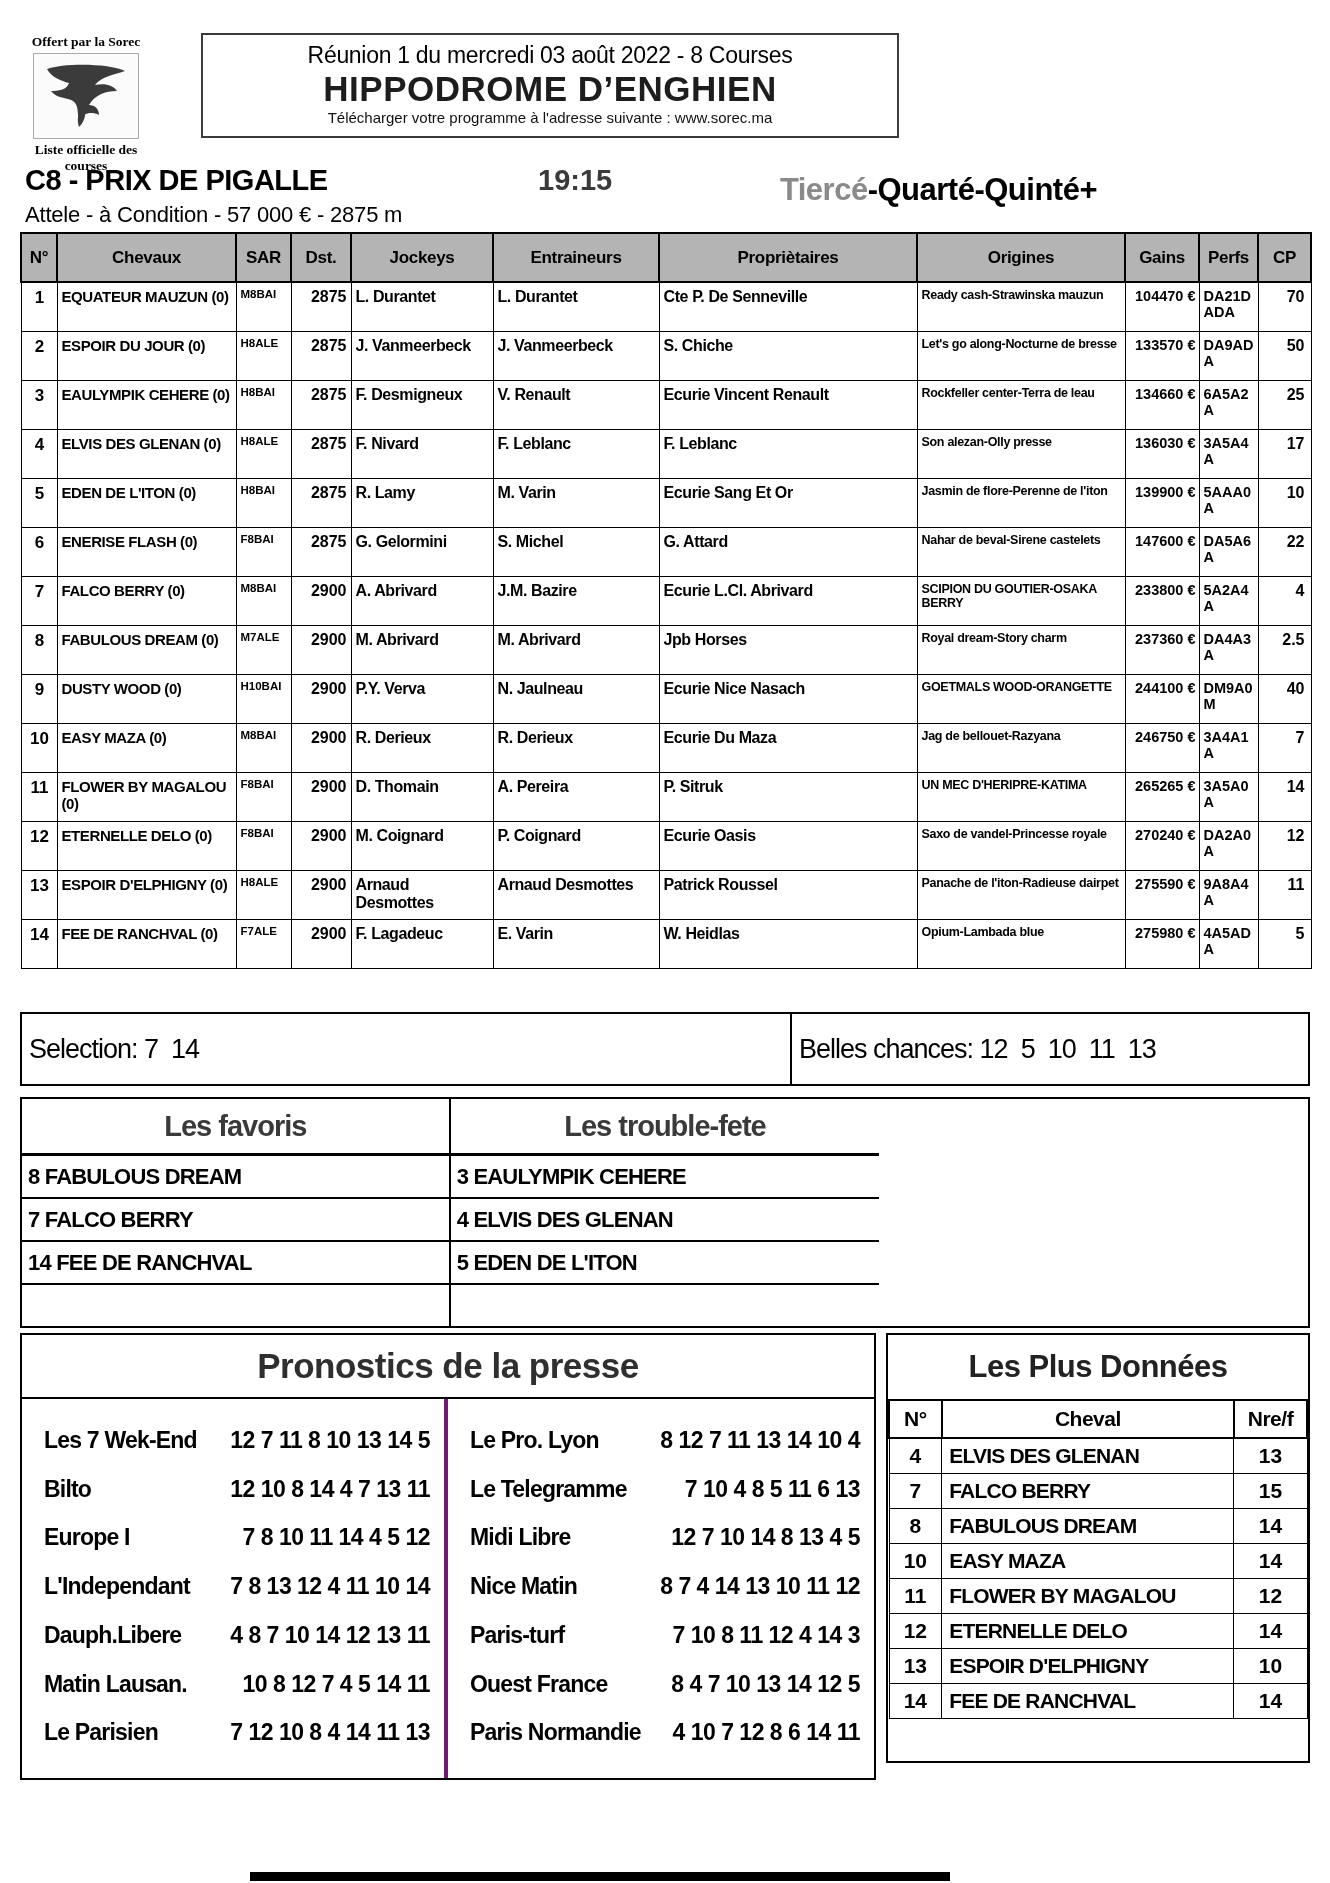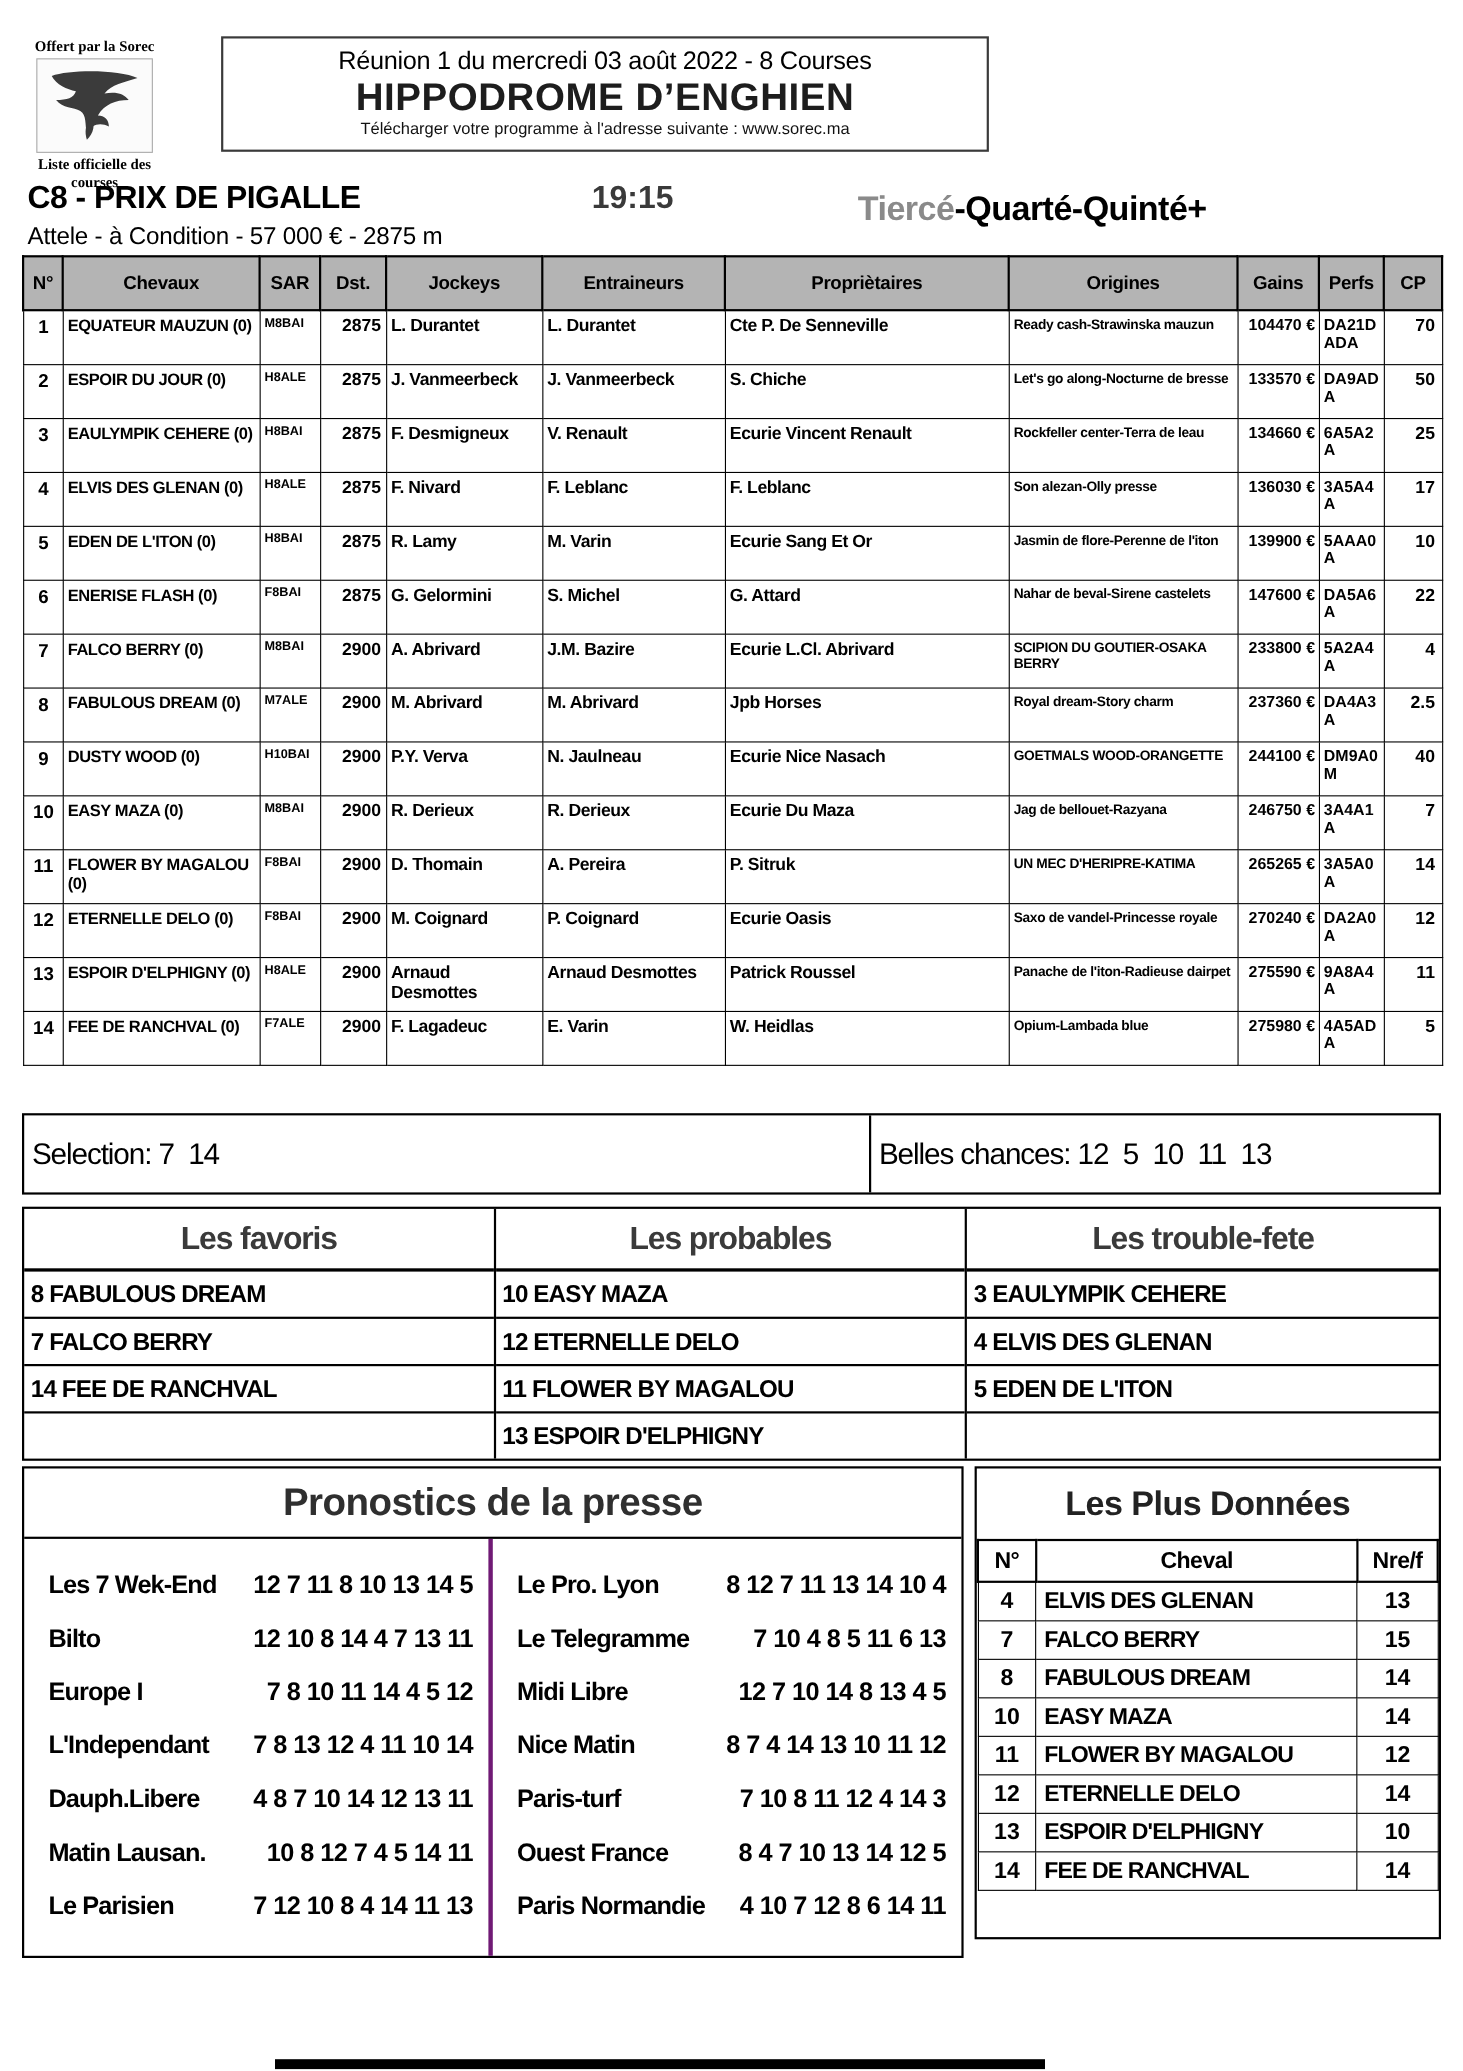--- a/index.html
+++ b/index.html
@@ -353,32 +353,20 @@
       <div class="pick-item">8 FABULOUS DREAM</div>
 
       <div class="pick-item">7 FALCO BERRY</div>
 
       <div class="pick-item">14 FEE DE RANCHVAL</div>
 
       <div class="pick-item"></div>
 
   </div>
   <div class="pick-col">
-    <div class="pick-head">Les probables</div>
-
-      <div class="pick-item">10 EASY MAZA</div>
-
-      <div class="pick-item">12 ETERNELLE DELO</div>
-
-      <div class="pick-item">11 FLOWER BY MAGALOU</div>
-
-      <div class="pick-item">13 ESPOIR D'ELPHIGNY</div>
-
-  </div>
-  <div class="pick-col">
     <div class="pick-head">Les trouble-fete</div>
 
       <div class="pick-item">3 EAULYMPIK CEHERE</div>
 
       <div class="pick-item">4 ELVIS DES GLENAN</div>
 
       <div class="pick-item">5 EDEN DE L'ITON</div>
 
       <div class="pick-item"></div>
 

